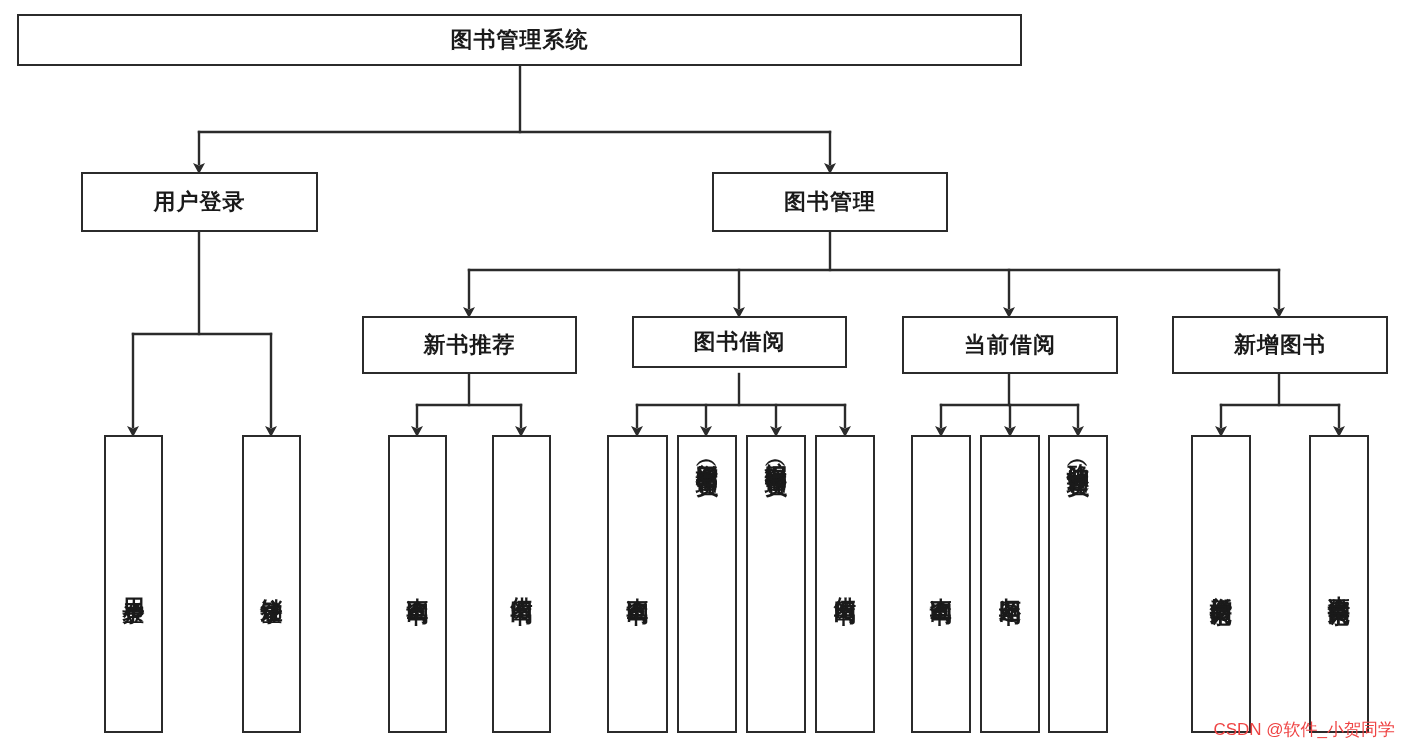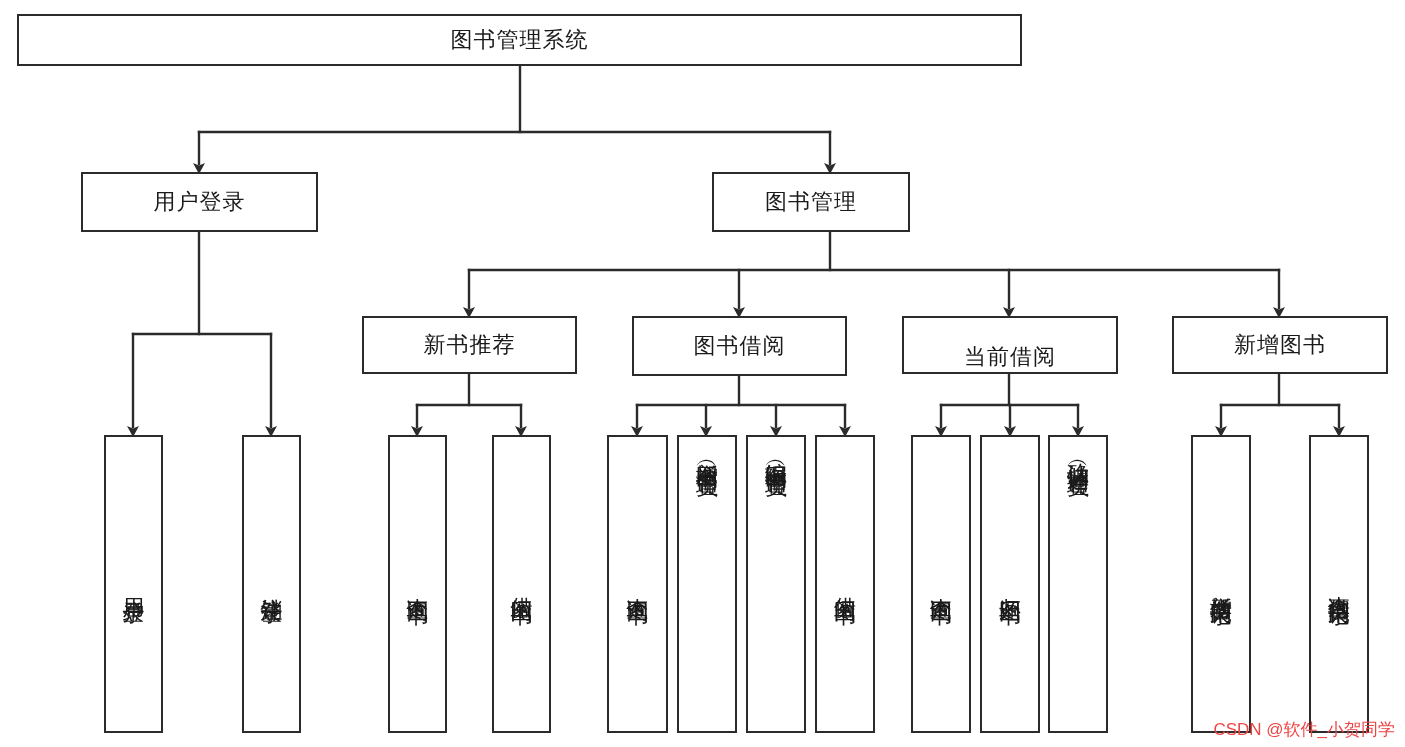--- a/index.html
+++ b/index.html
@@ -27,20 +27,21 @@
   .node {
     position: absolute;
     box-sizing: border-box;
     background: #ffffff;
     border: 2px solid #2b2b2b;
     display: flex;
     align-items: center;
     justify-content: center;
     color: #1a1a1a;
     z-index: 2;
+    font-weight: bold;
   }
   .node.h {
     font-size: 22px;
     letter-spacing: 1px;
   }
   .node.v {
     writing-mode: vertical-rl;
     text-orientation: upright;
     font-size: 22px;
     line-height: 1.18;
@@ -131,31 +132,31 @@
     </g>
   </svg>
 
   <div class="node h" style="left:17px; top:14px; width:1005px; height:52px;">
     <span class="label">图书管理系统</span>
   </div>
 
   <div class="node h" style="left:81px; top:172px; width:237px; height:60px;">
     <span class="label">用户登录</span>
   </div>
-  <div class="node h" style="left:712px; top:172px; width:198px; height:60px;">
+  <div class="node h" style="left:712px; top:172px; width:236px; height:60px;">
     <span class="label">图书管理</span>
   </div>
 
   <div class="node h" style="left:362px; top:316px; width:215px; height:58px;">
     <span class="label">新书推荐</span>
   </div>
-  <div class="node h" style="left:632px; top:316px; width:215px; height:60px;">
+  <div class="node h" style="left:632px; top:316px; width:215px; height:52px;">
     <span class="label">图书借阅</span>
   </div>
-  <div class="node h" style="left:902px; top:316px; width:216px; height:58px;align-items:flex-end;">
+  <div class="node h" style="left:902px; top:316px; width:216px; height:58px;">
     <span class="label">当前借阅</span>
   </div>
   <div class="node h" style="left:1172px; top:316px; width:216px; height:58px;">
     <span class="label">新增图书</span>
   </div>
 
   <div class="node v mid" style="left:104px; top:435px; width:59px; height:298px;">
     <span class="label">用户登录</span>
   </div>
   <div class="node v mid" style="left:242px; top:435px; width:59px; height:298px;">

